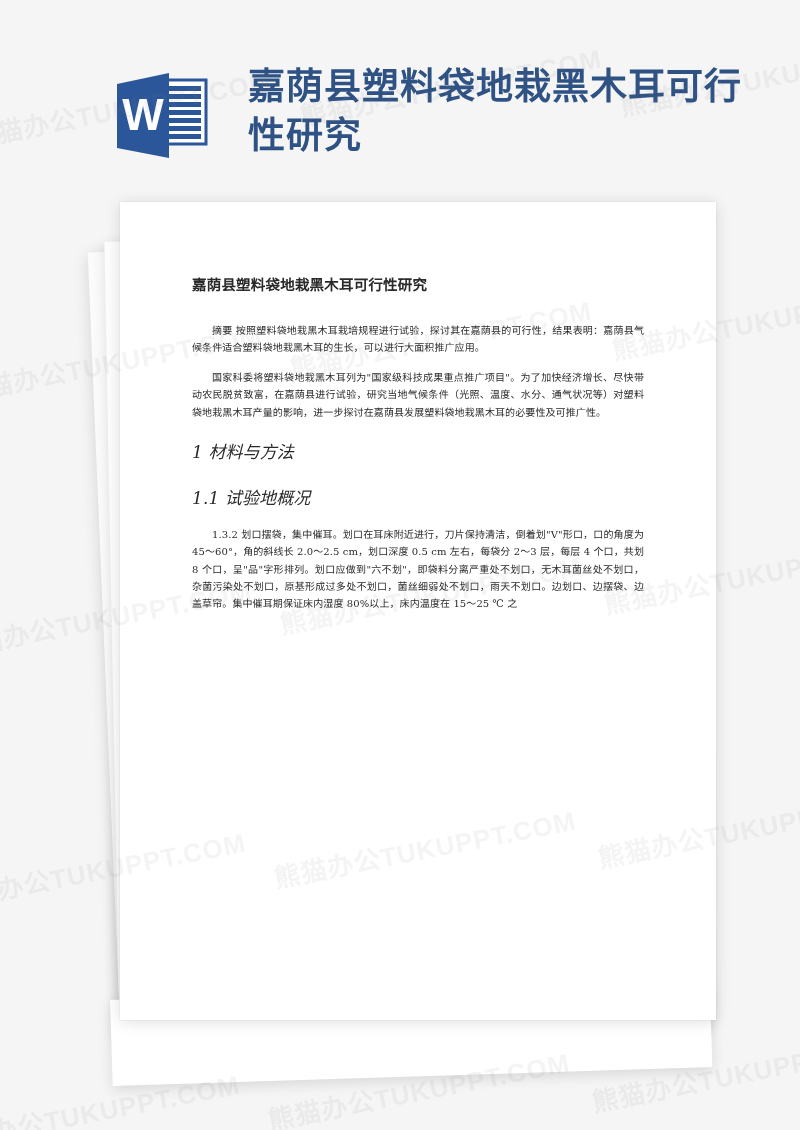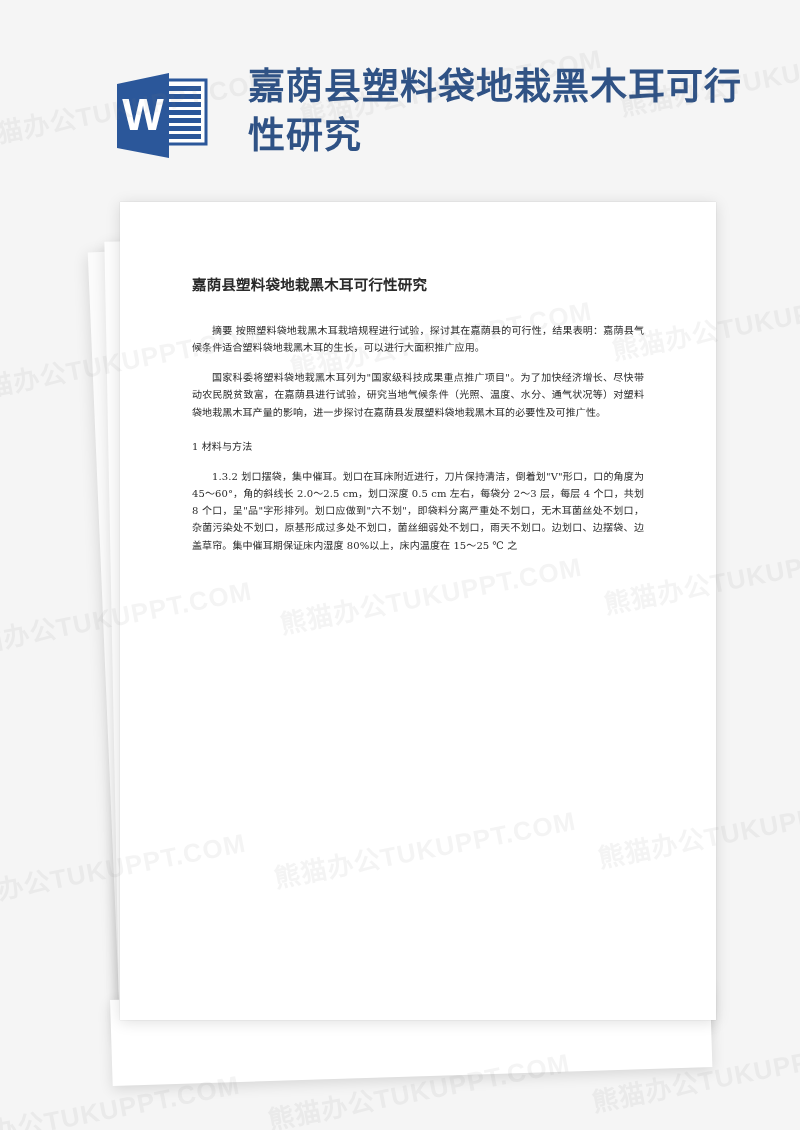--- a/index.html
+++ b/index.html
@@ -136,24 +136,25 @@
     margin: 0 0 13px 0;
     font-size: 10px;
     line-height: 1.72;
     text-align: justify;
     text-indent: 2em;
     letter-spacing: 0.1px;
   }
 
   p.heading {
     margin: 17px 0 13px 0;
-    font-size: 10px;
+    font-size: 17px;
     line-height: 1.72;
     text-indent: 0;
     letter-spacing: 0.1px;
+    font-style: italic;
   }
 </style>
 </head>
 <body>
 
 <div id="stage">
 
   <div class="header">
 
     <div class="word-icon">
@@ -188,20 +189,21 @@
 
       <div class="doc-title">嘉荫县塑料袋地栽黑木耳可行性研究</div>
 
       <p class="para">摘要 按照塑料袋地栽黑木耳栽培规程进行试验，探讨其在嘉荫县的可行性，结果表明：嘉荫县气候条件适合塑料袋地栽黑木耳的生长，可以进行大面积推广应用。</p>
 
 
       <p class="para">国家科委将塑料袋地栽黑木耳列为"国家级科技成果重点推广项目"。为了加快经济增长、尽快带动农民脱贫致富，在嘉荫县进行试验，研究当地气候条件（光照、温度、水分、通气状况等）对塑料袋地栽黑木耳产量的影响，进一步探讨在嘉荫县发展塑料袋地栽黑木耳的必要性及可推广性。</p>
 
       <p class="heading">1 材料与方法</p>
 
+      <p class="heading">1.1 试验地概况</p>
 
 
 
 
 
 
       <p class="para">1.3.2 划口摆袋，集中催耳。划口在耳床附近进行，刀片保持清洁，倒着划"V"形口，口的角度为 45～60°，角的斜线长 2.0～2.5 cm，划口深度 0.5 cm 左右，每袋分 2～3 层，每层 4 个口，共划 8 个口，呈"品"字形排列。划口应做到"六不划"，即袋料分离严重处不划口，无木耳菌丝处不划口，杂菌污染处不划口，原基形成过多处不划口，菌丝细弱处不划口，雨天不划口。边划口、边摆袋、边盖草帘。集中催耳期保证床内湿度 80%以上，床内温度在 15～25 ℃ 之</p>
 
     </div>
   </div>

